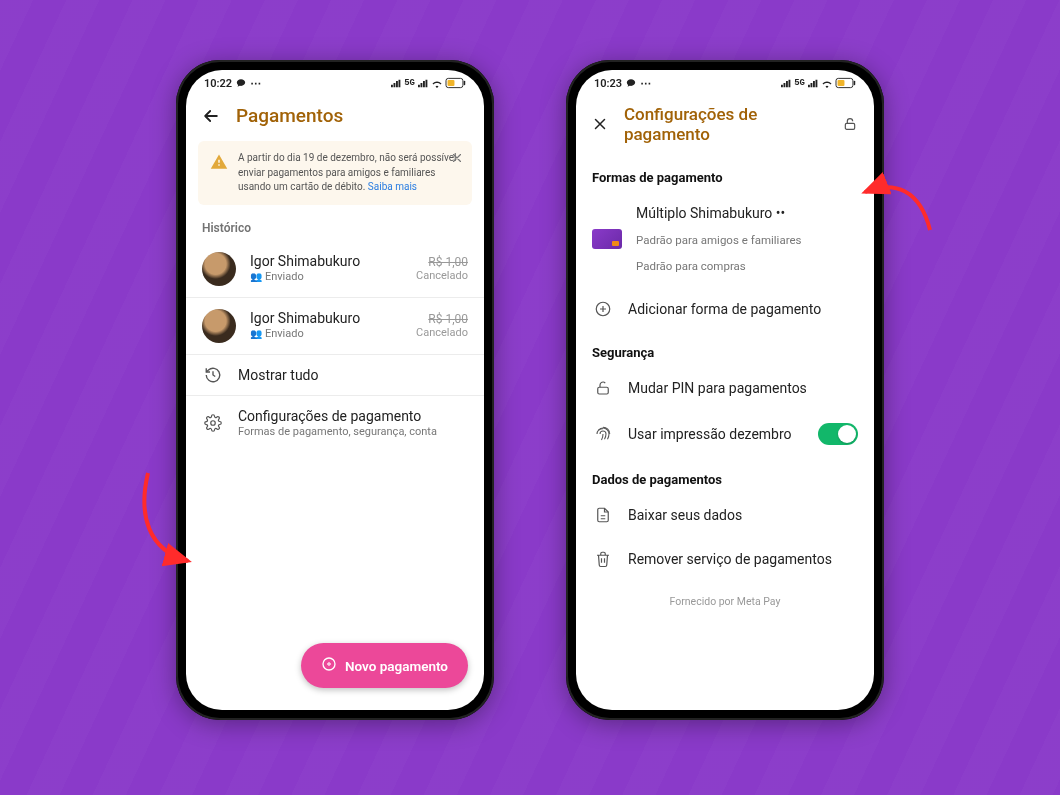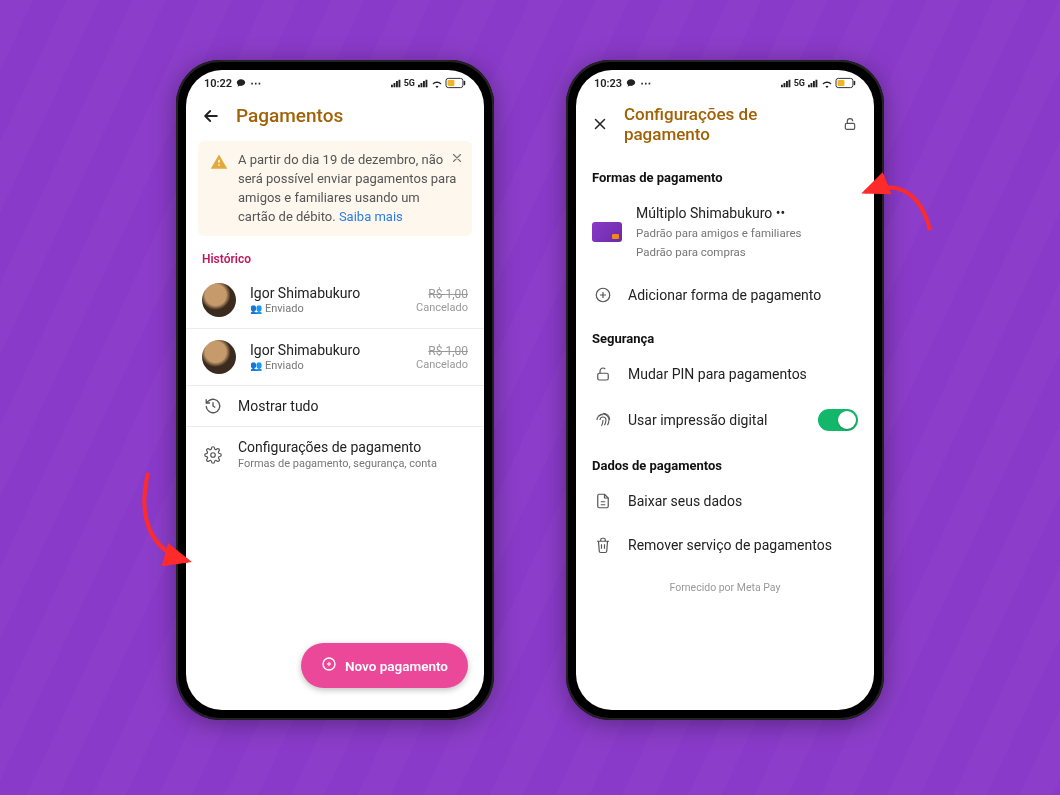--- a/index.html
+++ b/index.html
@@ -36,47 +36,47 @@
     .screen {
       position: absolute; left: 10px; right: 10px; top: 10px; bottom: 10px;
       background: #fff; border-radius: 36px; overflow: hidden;
       display: flex; flex-direction: column;
     }
     .statusbar {
       height: 26px; display: flex; align-items: center; justify-content: space-between;
       padding: 0 18px; font-size: 11px; font-weight: 600; color: #222;
     }
     .statusbar .left { display: flex; align-items: center; gap: 4px; }
-    .statusbar .right { display: flex; align-items: center; gap: 3px; }
+    .statusbar .right { display: flex; align-items: center; gap: 3px; font-family: Liberation Mono, monospace; }
     .sb-icon { display:inline-flex; align-items:center; }
     .header {
       display: flex; align-items: center; gap: 14px; padding: 8px 14px 12px 14px;
     }
     .header h1 { font-size: 19px; font-weight: 500; color: #a16207; }
     .header .hicon { width: 22px; color: #333; display:flex; align-items:center; justify-content:center; }
     .header .lock-right { margin-left: auto; color:#555; }
     .alert {
       margin: 2px 12px 8px 12px; background: #fdf7ed; border-radius: 6px;
-      padding: 10px 12px; display: flex; gap: 10px; font-size: 13px; line-height: 1.45; color: #555; position:relative;
+      padding: 10px 12px; display: flex; gap: 10px; font-size: 10px; line-height: 1.45; color: #555; position:relative;
     }
     .alert .warn { color: #e2a93b; flex-shrink:0; margin-top:2px; }
     .alert .close { position:absolute; right:8px; top:10px; color:#777; }
     .alert .link { color: #2a7de1; }
     .section-label { font-size: 12px; font-weight: 600; padding: 8px 16px 6px 16px; }
-    .green { color: #be185d; }
+    .green { color: #737373; }
     .dark { color: #111; font-size: 13px; font-weight: 700; padding-top: 14px; }
     .row {
       display: flex; align-items: center; gap: 14px;
       padding: 11px 16px; border-top: 1px solid #ececec; font-size: 14px; color: #222;
     }
     .row.no-border { border-top: none; }
     .row .ricon { width: 22px; display:flex; align-items:center; justify-content:center; color:#555; flex-shrink:0; }
     .row .rtext { flex: 1; display: flex; flex-direction: column; line-height: 1.3; }
     .row .rtext .sub { font-size: 11px; color: #777; }
-    .row .rtext .sub2 { font-size: 11.5px; color: #777; margin-top: 4px; }
+    .row .rtext .sub2 { font-size: 11.5px; color: #777; margin-top: 11px; }
     .row .amount { text-align: right; font-size: 12px; color:#999; }
     .row .amount .strike { text-decoration: line-through; }
     .row .amount .status { font-size: 11px; }
     .avatar {
       width: 34px; height: 34px; border-radius: 50%;
       background: radial-gradient(circle at 40% 35%, #c79a6b 0 35%, #3a2b1e 50%);
       flex-shrink:0;
     }
     .card-thumb {
       width: 30px; height: 20px; border-radius: 3px;
@@ -344,21 +344,21 @@
           <div class="row no-border">
             <span class="ricon">
               <svg width="18" height="18" viewBox="0 0 24 24" fill="none" stroke="#555" stroke-width="1.4">
                   <path d="M12 3a9 9 0 0 1 9 9"></path>
                   <path d="M6 7a9 9 0 0 1 6-2"></path>
                   <path d="M4 12a8 8 0 0 1 16 0c0 3-1 5-2 7"></path>
                   <path d="M8 12a4 4 0 0 1 8 0c0 3-1 5-2 7"></path>
                   <path d="M12 12c0 4-1 6-2 8"></path>
                 </svg>
             </span>
-            <span style="flex:1;">Usar impressão digital</span>
+            <span style="flex:1;">Usar impressão dezembro</span>
             <div class="toggle"></div>
           </div>
 
           <div class="section-label dark">Dados de pagamentos</div>
 
           <div class="row no-border">
             <span class="ricon">
               <svg width="18" height="18" viewBox="0 0 24 24" fill="none" stroke="#555" stroke-width="1.6">
                   <path d="M14 3H7a2 2 0 0 0-2 2v14a2 2 0 0 0 2 2h10a2 2 0 0 0 2-2V8l-5-5z"></path>
                   <path d="M14 3v5h5M9 13h6M9 17h6"></path>

